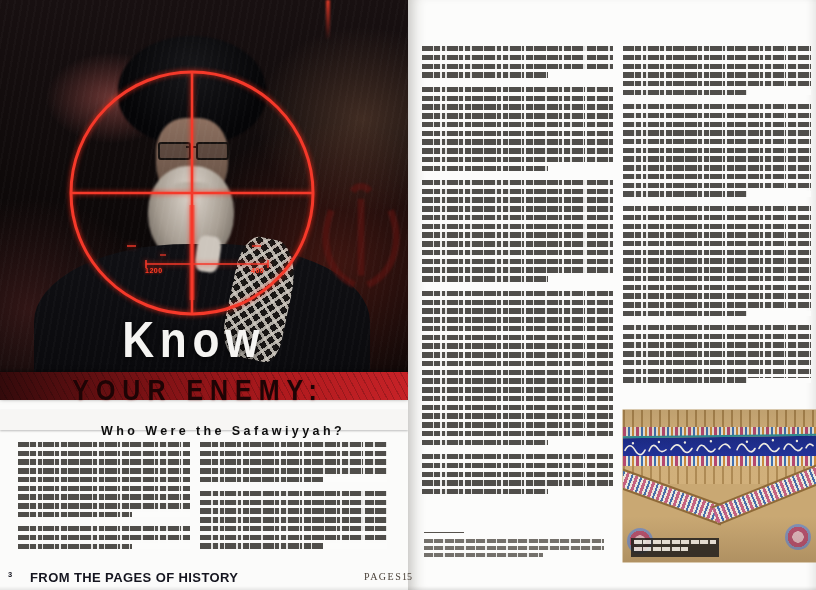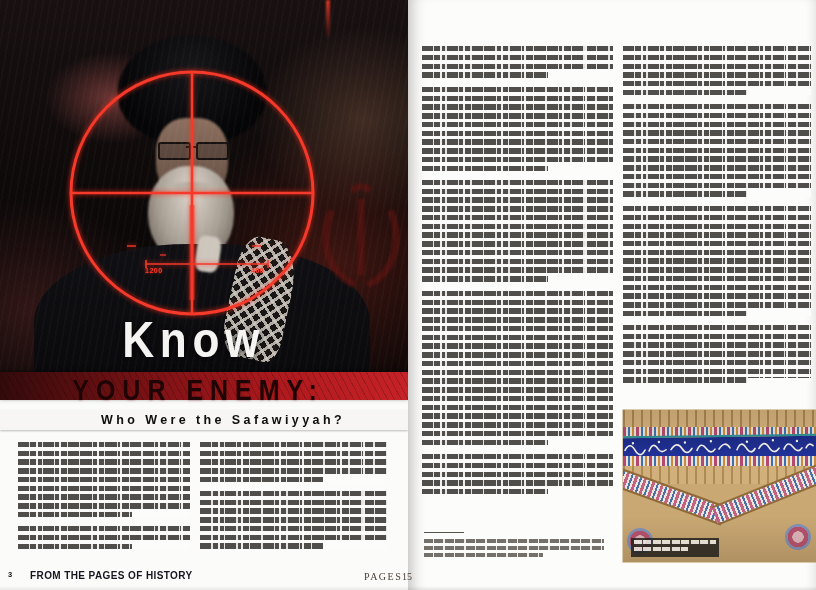--- a/index.html
+++ b/index.html
@@ -54,21 +54,21 @@
     box-shadow:0 -1px 4px rgba(0,0,0,.5);
   }
   #band-red .scratches{position:absolute;inset:0;background:repeating-linear-gradient(62deg, rgba(0,0,0,.18) 0 1px, transparent 1px 6px);}
   #headline-enemy{
     position:absolute;left:0;top:4px;width:408px;padding-right:12px;box-sizing:border-box;text-align:center;
     color:#1e0405;font-size:25px;font-weight:bold;letter-spacing:7px;transform:scaleY(1.15);
     text-shadow:0 0 2px rgba(120,20,20,.6);
   }
   #band-white{position:absolute;left:0;top:410px;width:408px;height:20px;background:#f7f6f4;box-shadow:0 1px 2px rgba(0,0,0,.25);}
   #headline-sub{
-    position:absolute;left:0;top:3px;width:450px;padding-right:4px;box-sizing:border-box;text-align:center;
+    position:absolute;left:0;top:14px;width:450px;padding-right:4px;box-sizing:border-box;text-align:center;
     color:#0e0e0e;font-size:12.5px;font-weight:bold;letter-spacing:3.4px;
   }
   
   #right-page{
     position:absolute;left:408px;top:0;width:408px;height:590px;background:#fcfcfb;
     box-shadow:inset 14px 0 14px -10px rgba(40,35,30,.28), inset -10px 0 10px -8px rgba(40,35,30,.12);
   }
   .col{position:absolute;top:46px;}
   #rcol1{left:14px;width:191px;}
   #rcol2{left:215px;width:188px;}
@@ -110,21 +110,21 @@
       repeating-linear-gradient(90deg, rgba(196,90,130,.9) 0 3px, rgba(238,234,226,.95) 3px 5px, rgba(60,105,175,.9) 5px 7px, rgba(238,234,226,.95) 7px 9px);
       border-top:2px solid #8f6a38;border-bottom:2px solid #8f6a38;}
   #gable-left{left:-14px;top:96px;width:115px;transform:rotate(20deg);transform-origin:right center;}
   #gable-right{left:92px;top:96px;width:115px;transform:rotate(-22deg);transform-origin:left center;}
   .rosette{position:absolute;width:26px;height:26px;border-radius:50%;background:radial-gradient(circle,#e3b9c6 0 30%,#b5486e 32% 55%,#7a8fc0 57% 75%,transparent 78%);opacity:.9;}
   #rosette-l{left:4px;top:118px;} #rosette-r{left:162px;top:114px;}
   #tile-shade{position:absolute;inset:0;background:linear-gradient(rgba(60,40,20,.12),transparent 30%,transparent 70%,rgba(60,40,20,.18));}
   #caption-bar{position:absolute;left:8px;top:128px;width:88px;height:19px;background:#26231f;opacity:.88;padding:2px 3px;box-sizing:border-box;}
   
   #footer-left-num{position:absolute;left:8px;top:570px;font-size:7.5px;font-weight:bold;color:#15151f;}
-  #footer-left-label{position:absolute;left:30px;top:570px;font-size:10px;font-weight:bold;letter-spacing:.4px;color:#15151f;}
+  #footer-left-label{position:absolute;left:30px;top:570px;font-size:13px;font-weight:bold;letter-spacing:.4px;color:#15151f;}
   #footer-brand{position:absolute;left:364px;top:571px;font-size:10px;letter-spacing:1.5px;color:#4a4138;font-family:"Liberation Serif",serif;}
   #footer-right-num{position:absolute;left:402px;top:571px;font-size:10px;color:#4a4138;font-family:"Liberation Serif",serif;}
   #bottom-edge{position:absolute;left:0;bottom:0;width:816px;height:4px;background:linear-gradient(rgba(0,0,0,0),rgba(0,0,0,.08));}
 </style>
 </head>
 <body>
 
 <div id="spread">
 
   <div id="left-page">

